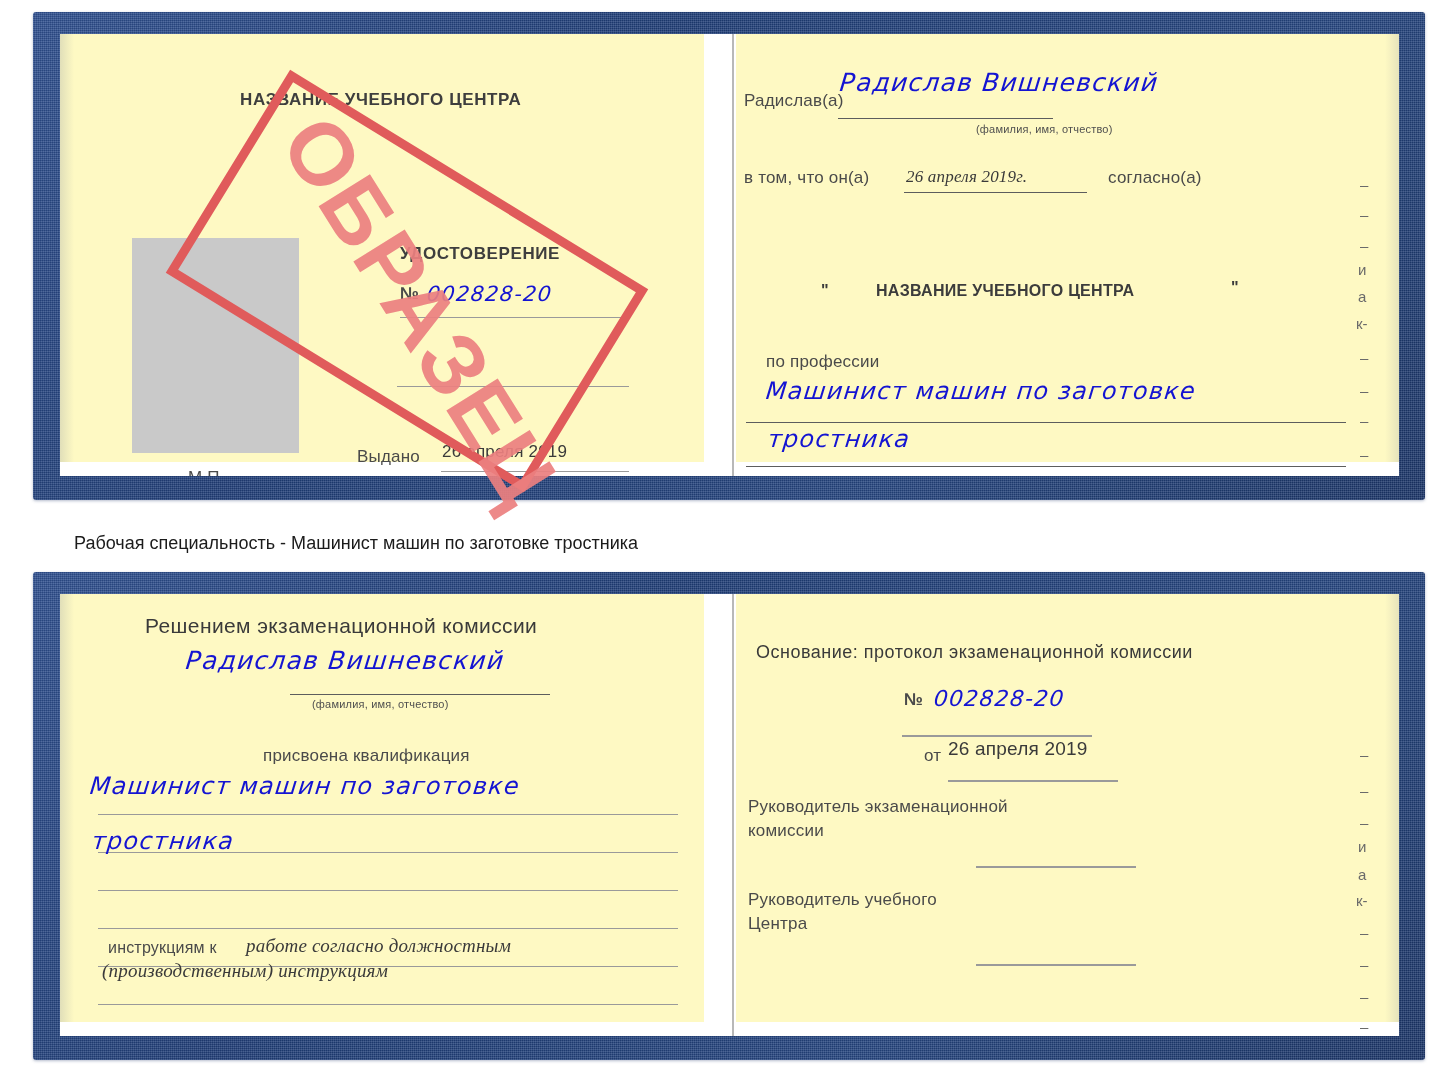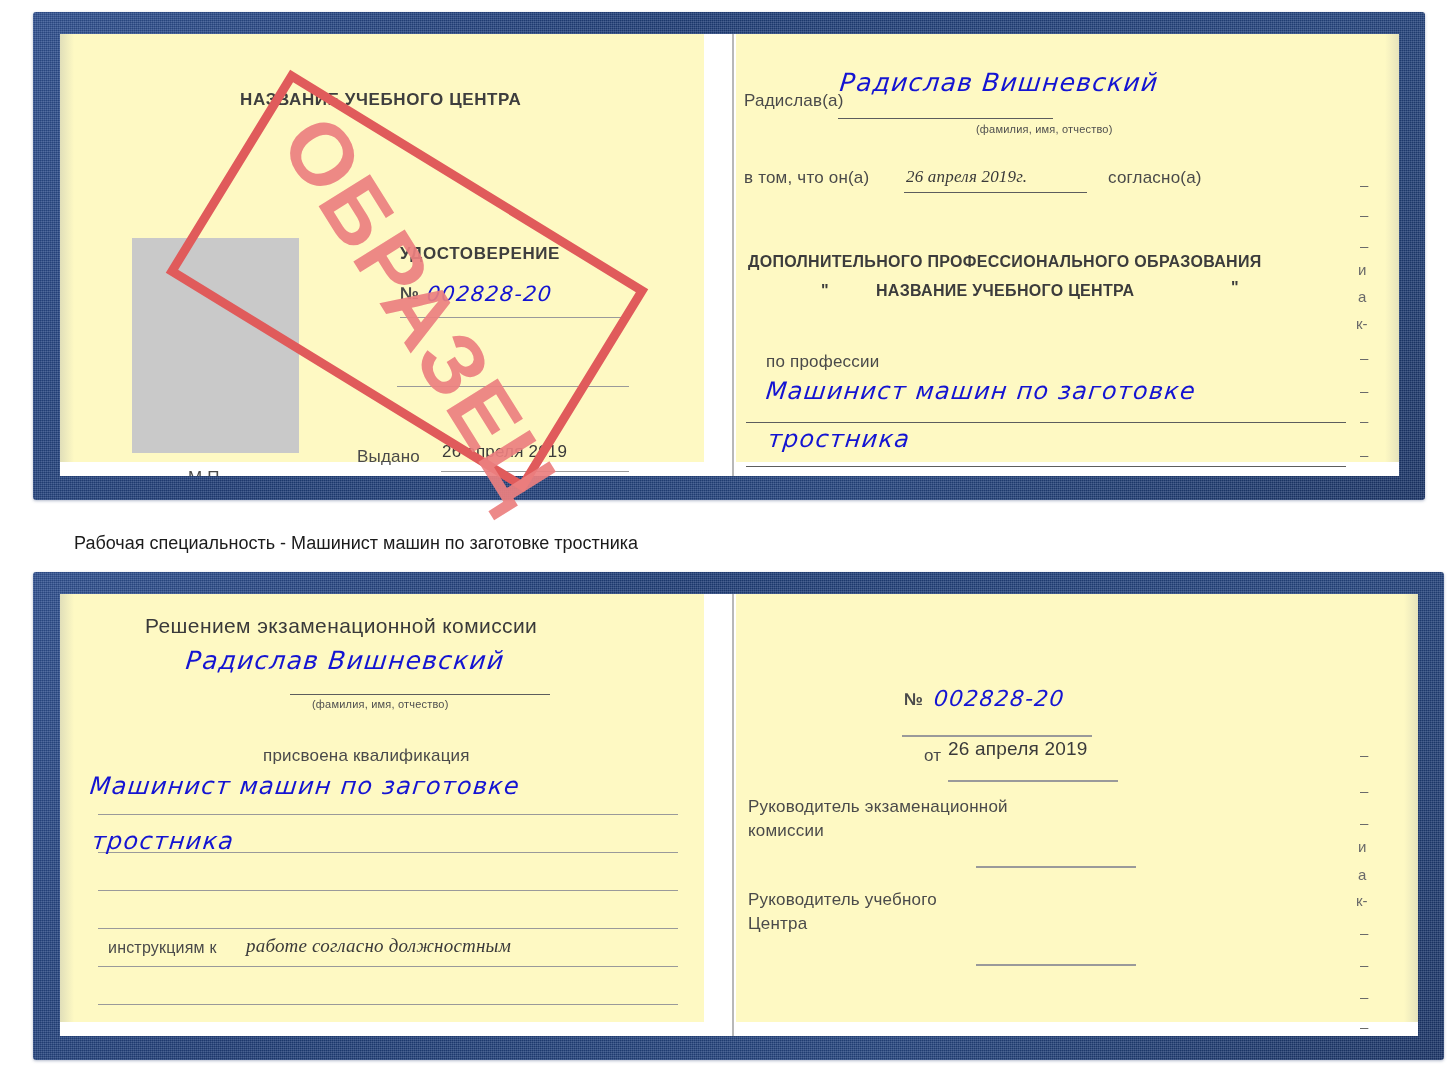--- a/index.html
+++ b/index.html
@@ -178,21 +178,20 @@
       <div class="t" style="left:8px; top:57px; font-size:17px;">Радислав(а)</div>
       <div class="hand" style="left:104px; top:34px; font-size:25px;">Радислав Вишневский</div>
       <div class="rule dark" style="left:102px; top:84px; width:215px;"></div>
       <div class="t small" style="left:240px; top:89px;">(фамилия, имя, отчество)</div>
 
       <div class="t" style="left:8px; top:134px; font-size:17px;">в том, что он(а)</div>
       <div class="t serif-it" style="left:170px; top:133px; font-size:17px;text-align:center;">26 апреля 2019г.</div>
       <div class="rule dark" style="left:168px; top:158px; width:183px;"></div>
       <div class="t" style="left:372px; top:134px; font-size:17px;">согласно(а)</div>
 
-      <div class="t caps" style="left:12px; top:219px; font-size:16px;">ДОПОЛНИТЕЛЬНОГО ПРОФЕССИОНАЛЬНОГО ОБРАЗОВАНИЯ</div>
       <div class="t caps" style="left:85px; top:248px; font-size:16px;">"</div>
       <div class="t caps" style="left:140px; top:248px; font-size:16px;">НАЗВАНИЕ УЧЕБНОГО ЦЕНТРА</div>
       <div class="t caps" style="left:495px; top:245px; font-size:16px;">"</div>
 
       <div class="t" style="left:30px; top:318px; font-size:17px;">по профессии</div>
 
       <div class="hand" style="left:30px; top:343px; font-size:24px;">Машинист машин по заготовке</div>
       <div class="rule dark" style="left:10px; top:388px; width:600px;"></div>
 
       <div class="hand" style="left:32px; top:391px; font-size:24px;">тростника</div>
@@ -214,21 +213,21 @@
   </div>
 </div>
 
 <div class="stamp" style="left:92px; top:10px; width:620px; height:540px;">
   <div class="stamp-frame" style="left:105px; top:152px; width:420px; height:238px;"></div>
   <div class="stamp-text" style="left:120px; top:230px; width:390px; text-align:center; font-size:88px;">ОБРАЗЕЦ</div>
 </div>
 
 <div class="caption" style="left:74px; top:533px; font-size:18px;">Рабочая специальность - Машинист машин по заготовке тростника</div>
 
-<div class="book" style="left:33px; top:572px; width:1392px; height:488px;padding-left:19px;">
+<div class="book" style="left:33px; top:572px; width:1392px; height:488px;">
   <div class="book-inner" style="left:27px; top:22px; right:26px; bottom:24px;">
 
     <div class="page" style="left:0; width:644px;">
       <div class="page-shadow-l" style="left:0;"></div>
 
       <div class="t head" style="left:85px; top:20px; font-size:21px; font-weight:400; color:#3a3a3a; letter-spacing:.4px;">Решением экзаменационной комиссии</div>
 
       <div class="hand" style="left:126px; top:52px; font-size:25px;">Радислав Вишневский</div>
       <div class="rule dark" style="left:230px; top:100px; width:260px;"></div>
       <div class="t small" style="left:252px; top:104px;">(фамилия, имя, отчество)</div>
@@ -240,29 +239,31 @@
 
       <div class="rule" style="left:38px; top:258px; width:580px;"></div>
       <div class="hand" style="left:32px; top:233px; font-size:24px;">тростника</div>
 
       <div class="rule" style="left:38px; top:296px; width:580px;"></div>
       <div class="rule" style="left:38px; top:334px; width:580px;"></div>
       <div class="rule" style="left:38px; top:372px; width:580px;"></div>
 
       <div class="t" style="left:48px; top:345px; font-size:16px;">инструкциям к</div>
       <div class="t serif-it" style="left:186px; top:341px; font-size:19px;">работе согласно должностным</div>
+      <div class="t serif-it" style="left:42px; top:366px; font-size:19px;">(производственным) инструкциям</div>
 
       <div class="rule" style="left:38px; top:410px; width:580px;"></div>
     </div>
 
     <div class="spine" style="left:672px;"></div>
 
     <div class="page" style="left:676px; right:0;">
       <div class="page-shadow-r" style="right:0;"></div>
 
+      <div class="t" style="left:20px; top:48px; font-size:18px; color:#3a3a3a; letter-spacing:.5px;">Основание: протокол экзаменационной комиссии</div>
 
       <div class="t" style="left:168px; top:96px; font-size:17px; font-weight:700;">№</div>
       <div class="hand" style="left:198px; top:92px; font-size:22px;">002828-20</div>
       <div class="rule" style="left:166px; top:141px; width:190px; height:2px;"></div>
 
       <div class="t" style="left:188px; top:152px; font-size:17px;">от</div>
       <div class="t" style="left:212px; top:144px; font-size:19px; color:#3a3a3a;">26 апреля 2019</div>
       <div class="rule" style="left:212px; top:186px; width:170px; height:2px;"></div>
 
       <div class="t" style="left:12px; top:203px; font-size:17px;">Руководитель экзаменационной</div>

